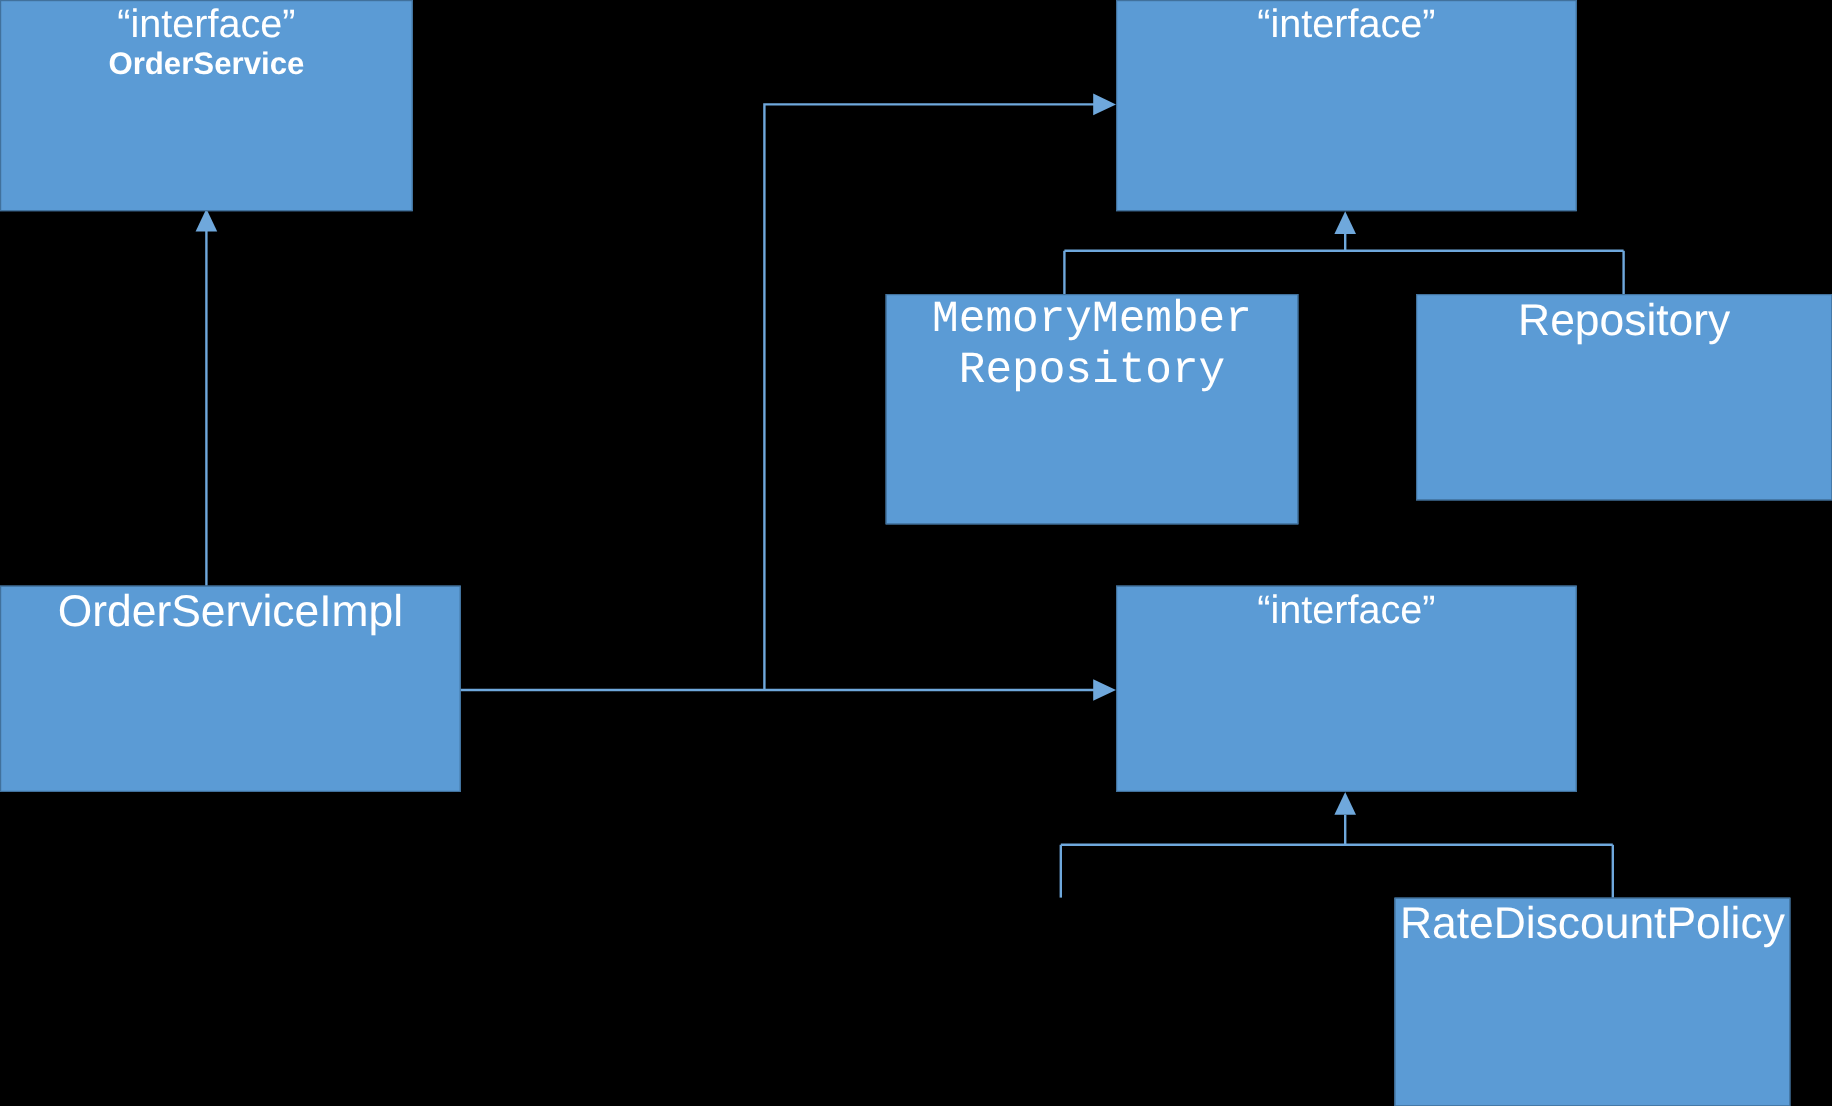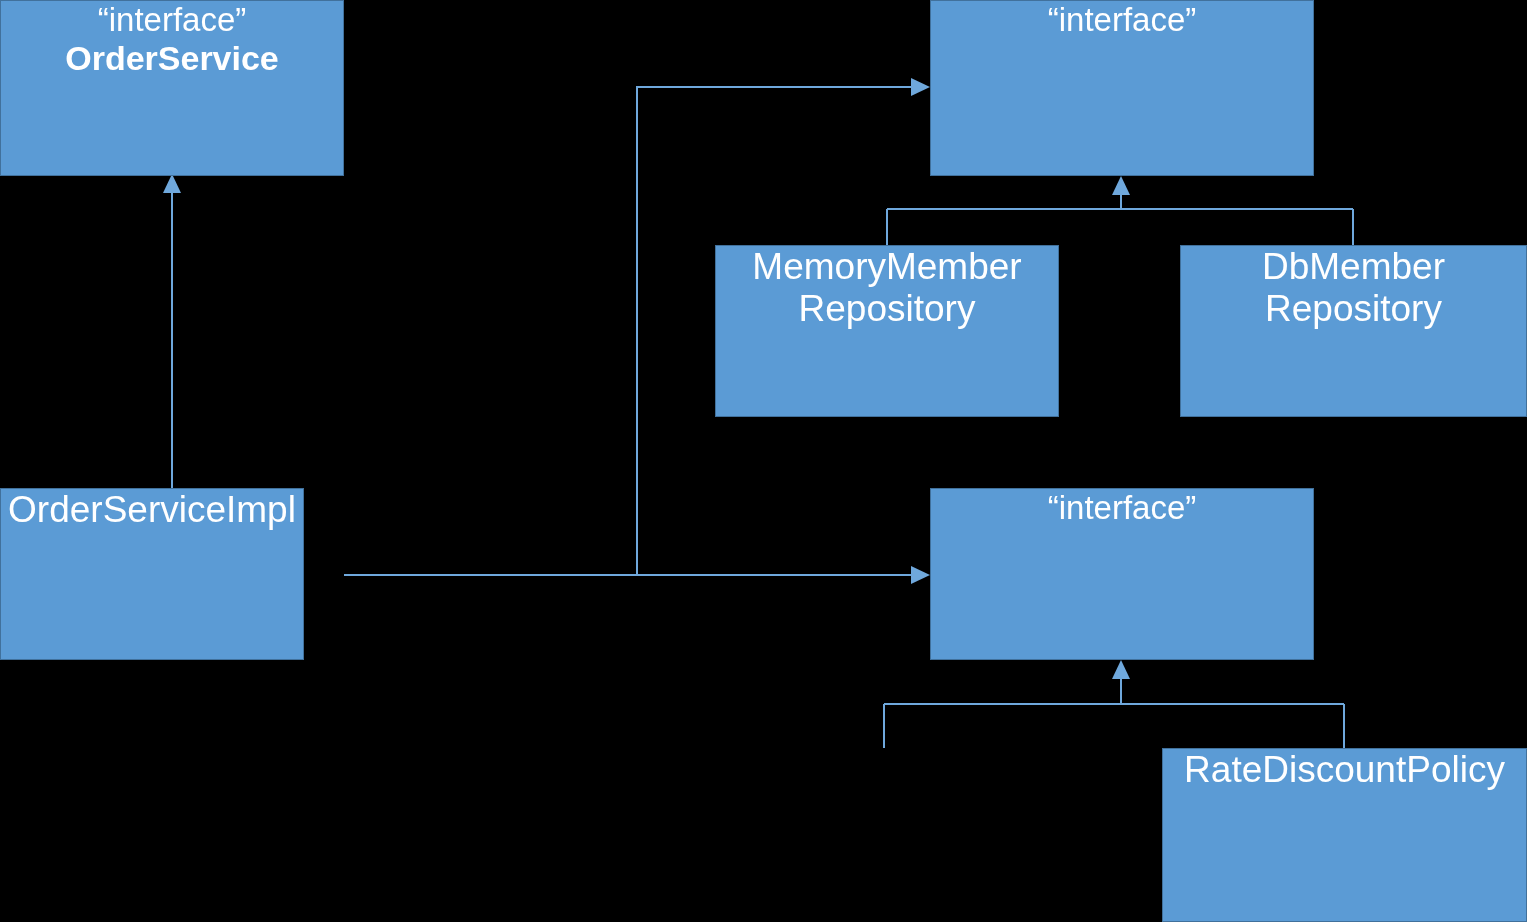--- a/index.html
+++ b/index.html
@@ -35,21 +35,21 @@
     text-align: center;
     color: #FFFFFF;
     line-height: 1.14;
   }
   .stereotype {
     font-size: 33px;
     font-weight: 400;
     letter-spacing: 0px;
   }
   .classname {
-    font-size: 34px;
+    font-size: 26px;
     font-weight: 700;
   }
   .plainname {
     font-size: 37px;
     font-weight: 400;
   }
   .plainname .ln {
     display: block;
   }
 </style>
@@ -94,40 +94,39 @@
 
   <div class="node" style="left:0px; top:0px; width:344px; height:176px;">
     <div class="stereotype">“interface”</div>
     <div class="classname">OrderService</div>
   </div>
 
   <div class="node" style="left:930px; top:0px; width:384px; height:176px;">
     <div class="stereotype">“interface”</div>
   </div>
 
-  <div class="node" style="left:715px; top:245px; width:344px; height:172px;">
+  <div class="node" style="left:738px; top:245px; width:344px; height:192px;font-family:Liberation Mono, monospace;">
     <div class="plainname">
       <span class="ln">MemoryMember</span>
       <span class="ln">Repository</span>
     </div>
   </div>
 
   <div class="node" style="left:1180px; top:245px; width:347px; height:172px;">
     <div class="plainname">
-      <span class="ln">DbMember</span>
       <span class="ln">Repository</span>
     </div>
   </div>
 
-  <div class="node" style="left:0px; top:488px; width:304px; height:172px;">
+  <div class="node" style="left:0px; top:488px; width:384px; height:172px;">
     <div class="plainname">OrderServiceImpl</div>
   </div>
 
   <div class="node" style="left:930px; top:488px; width:384px; height:172px;">
     <div class="stereotype">“interface”</div>
   </div>
 
 
-  <div class="node" style="left:1162px; top:748px; width:365px; height:174px;">
+  <div class="node" style="left:1162px; top:748px; width:330px; height:174px;">
     <div class="plainname">RateDiscountPolicy</div>
   </div>
 
 </div>
 
 </body></html>

